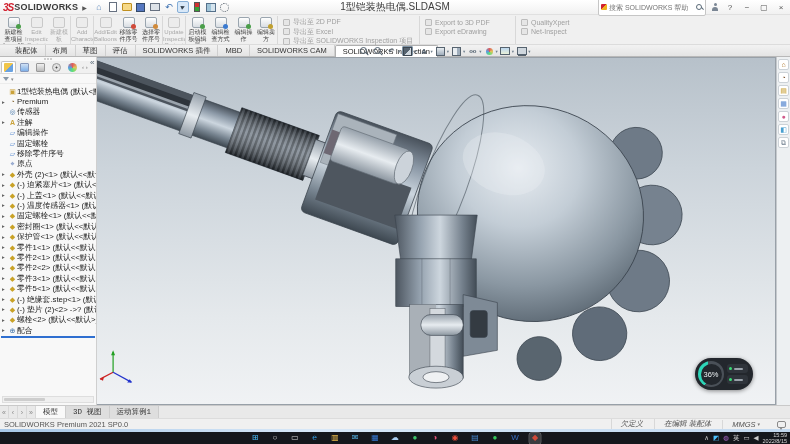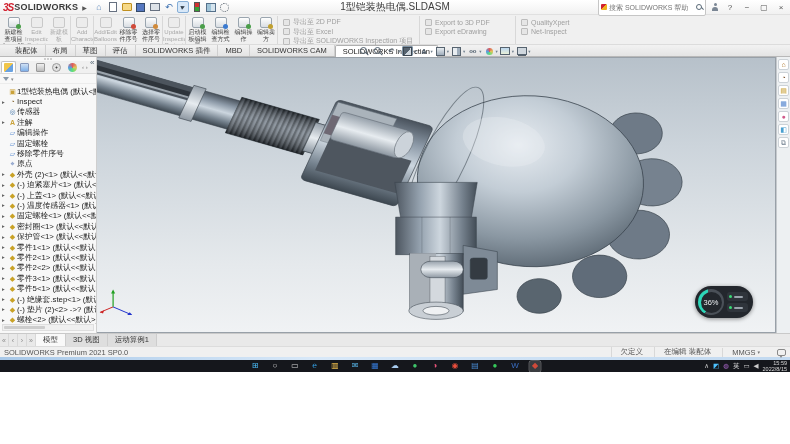--- a/index.html
+++ b/index.html
@@ -1,18 +1,18 @@
 <!DOCTYPE html>
 <html><head>
 <meta charset="utf-8">
 <style>
   * { margin:0; padding:0; box-sizing:border-box; }
   html,body { width:790px; height:444px; overflow:hidden; }
   body { font-family:"Liberation Sans","DejaVu Sans",sans-serif; }
-  .window { width:790px; height:372px; display:flex; flex-direction:column; background:#f0f0f0; position:relative; overflow:hidden; }
+  .window { width:790px; height:444px; display:flex; flex-direction:column; background:#f0f0f0; position:relative; overflow:hidden; }
 
   
   .titlebar { height:15px; background:linear-gradient(#ffffff,#f1f1f1); border-bottom:1px solid #e0e0e0; display:flex; align-items:center; padding:0 3px; position:relative; flex:none; }
   .brandmark { color:#d1202f; font-weight:bold; font-style:italic; font-size:10px; letter-spacing:-1px; }
   .brand { color:#3a3a3a; font-weight:bold; font-size:9px; letter-spacing:.2px; margin-left:1px; }
   .menu-arrow { font-size:6px; color:#555; margin:0 6px 0 4px; }
   .qa { display:flex; align-items:center; gap:2px; }
   .qa-btn { width:12px; height:12px; display:flex; align-items:center; justify-content:center; position:relative; color:#5a6570; font-size:9px; }
   .qa-btn[data-qa="home"]::before { content:"⌂"; color:#4a7ab5; }
   .qa-btn[data-qa="new"]::before { content:""; width:6px; height:8px; border:1px solid #667080; background:#fff; }
@@ -123,27 +123,27 @@
   .zw-circle::before { content:""; position:absolute; inset:2.5px; background:#23272d; border-radius:50%; }
   .zw-value { position:absolute; inset:0; display:flex; align-items:center; justify-content:center; color:#e8ecef; font-size:7.5px; z-index:1; }
   .zw-rows { display:flex; flex-direction:column; gap:2px; margin-left:3px; }
   .zw-row { width:21px; height:9px; background:#2f343b; border-radius:3px; display:flex; align-items:center; padding-left:2px; gap:2px; }
   .zw-dot { width:3px; height:3px; border-radius:50%; background:#3adb76; }
   .zw-bar { width:9px; height:2px; background:#9aa2ab; border-radius:1px; }
 
   
   .doctabs { height:13px; background:#e9e9e9; border-top:1px solid #c9c9c9; display:flex; align-items:stretch; font-size:7.5px; flex:none; }
   .dnav { width:9px; display:flex; align-items:center; justify-content:center; color:#8a8a8a; font-size:7px; border-right:1px solid #d8d8d8; }
-  .dtab { padding:0 7px; display:flex; align-items:center; border-right:1px solid #cdcdcd; color:#333; background:#dedede; white-space:nowrap; }
+  .dtab { padding:0 7px; display:flex; align-items:center; border-right:1px solid #cdcdcd; color:#333; background:#dedede; white-space:nowrap;font-family:Liberation Mono, monospace; }
   .dtab.active { background:#f9f9f9; }
 
   
   .statusbar { height:11px; background:#f0f0f0; border-top:1px solid #dcdcdc; display:flex; align-items:center; font-size:7.5px; color:#555; padding:0 4px; flex:none; }
   .status-right { margin-left:auto; display:flex; align-items:center; }
-  .status-item { padding:0 9px; border-left:1px solid #d8d8d8; display:flex; align-items:center; gap:2px; white-space:nowrap; }
+  .status-item { padding:0 9px; border-left:1px solid #d8d8d8; display:flex; align-items:center; gap:2px; white-space:nowrap;font-style:italic; }
   .status-item .caret { font-size:5px; color:#777; }
   .bubble-ic { width:9px; height:7px; border:1px solid #8a8a8a; border-radius:2px; position:relative; margin-left:8px; }
   .bubble-ic::after { content:""; position:absolute; left:1px; bottom:-3px; border-left:2px solid transparent; border-right:2px solid transparent; border-top:3px solid #8a8a8a; }
   .blue-strip { height:3px; background:linear-gradient(90deg,#a8c8e8,#d8e8f8 40%,#c2d9f0); flex:none; }
 
   
   .taskbar { height:12px; background:#15171c; position:relative; display:flex; align-items:center; flex:none; }
   .tb-center { position:absolute; left:50%; transform:translateX(-50%); display:flex; align-items:center; gap:9px; }
   .tb-ic { width:11px; height:11px; display:flex; align-items:center; justify-content:center; font-size:8px; color:var(--accent,#ccc); border-radius:2px; line-height:1; }
   .tb-ic.active { background:rgba(255,255,255,.16); outline:1px solid rgba(255,255,255,.28); }
@@ -377,21 +377,21 @@
       </div>
       <div class="tree">
         <div class="tree-item">
           <span class="tree-arrow"></span>
           <span class="t-ic" data-icon="assembly"></span>
           <span class="tree-label">1型铠装热电偶 (默认&lt;默认_显示状态-1&gt;)</span>
         </div>
           <div class="tree-item">
           <span class="tree-arrow">▸</span>
           <span class="t-ic" data-icon="history"></span>
-          <span class="tree-label">Inspect</span>
+          <span class="tree-label">Premium</span>
         </div>
           <div class="tree-item">
           <span class="tree-arrow"></span>
           <span class="t-ic" data-icon="sensor"></span>
           <span class="tree-label">传感器</span>
         </div>
           <div class="tree-item">
           <span class="tree-arrow">▸</span>
           <span class="t-ic" data-icon="annotation"></span>
           <span class="tree-label">注解</span>

